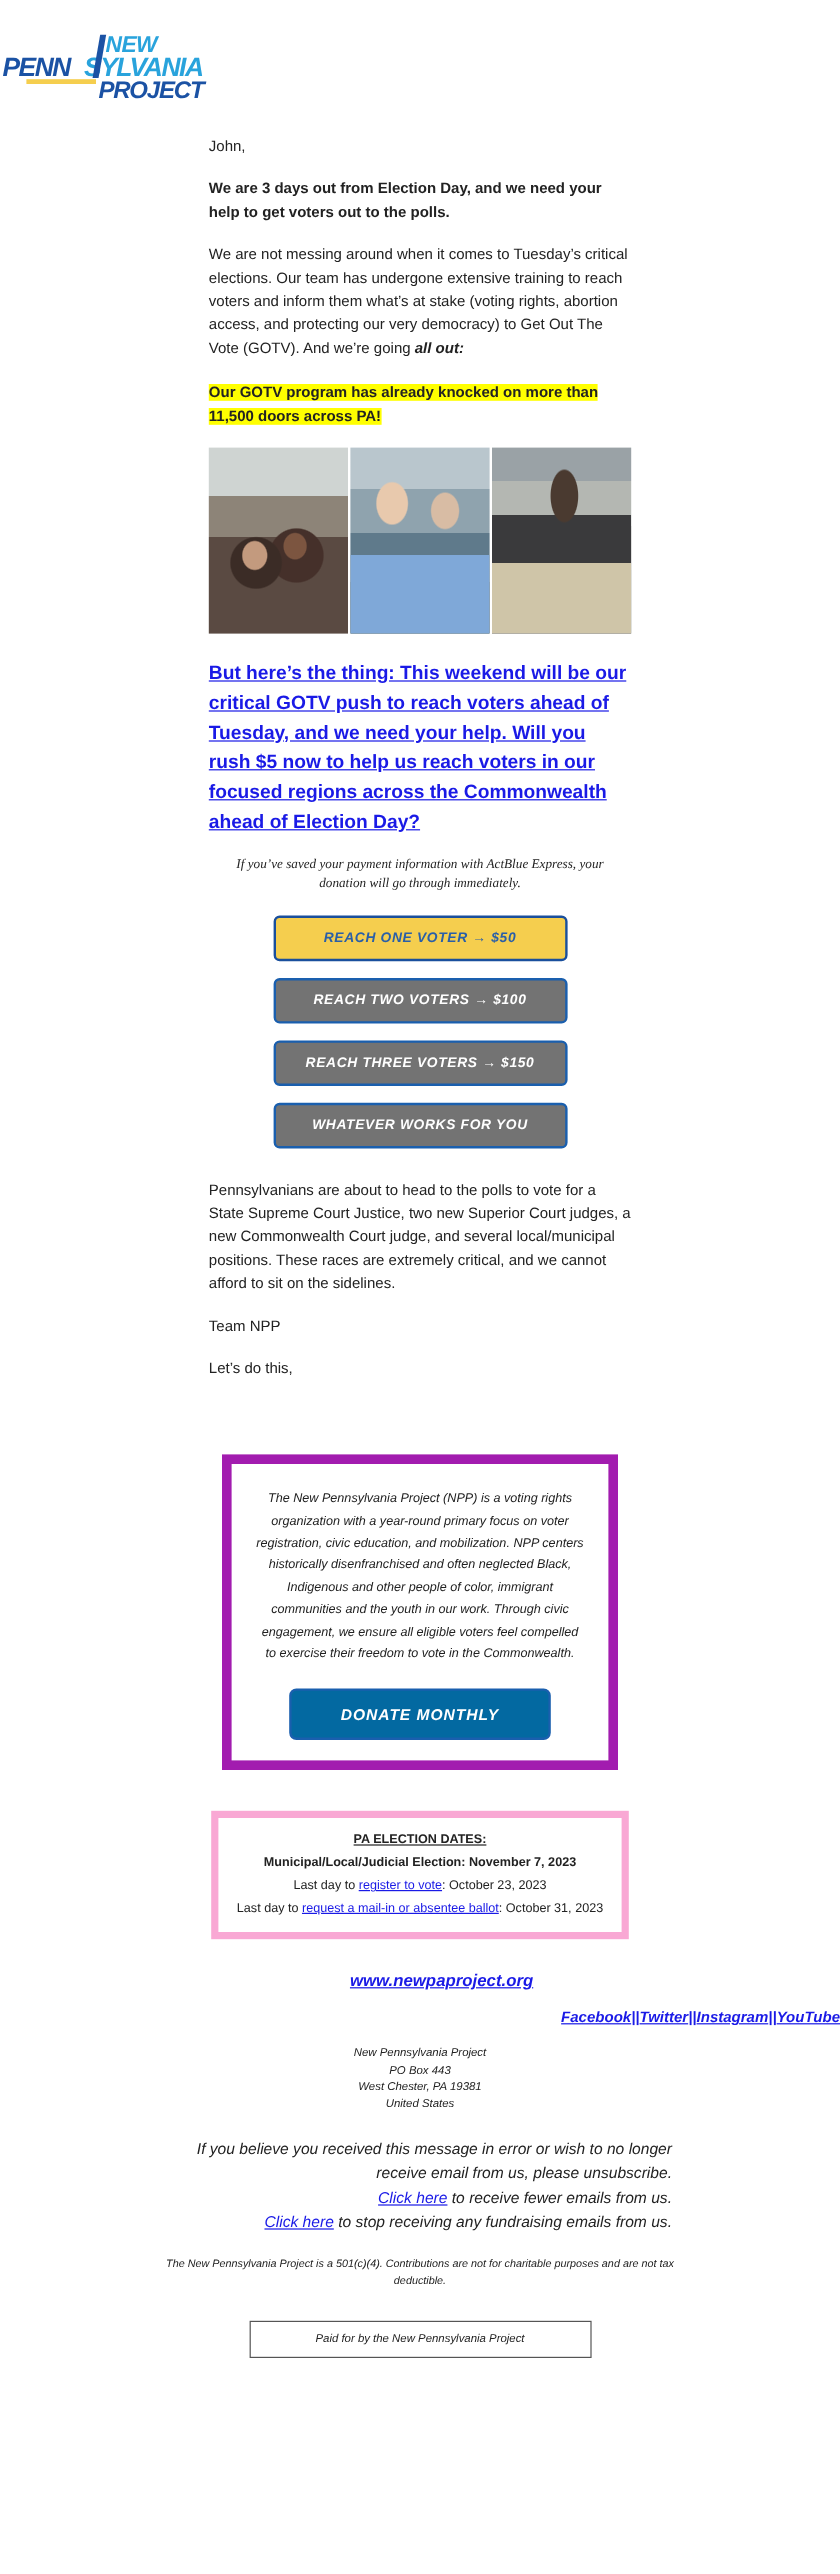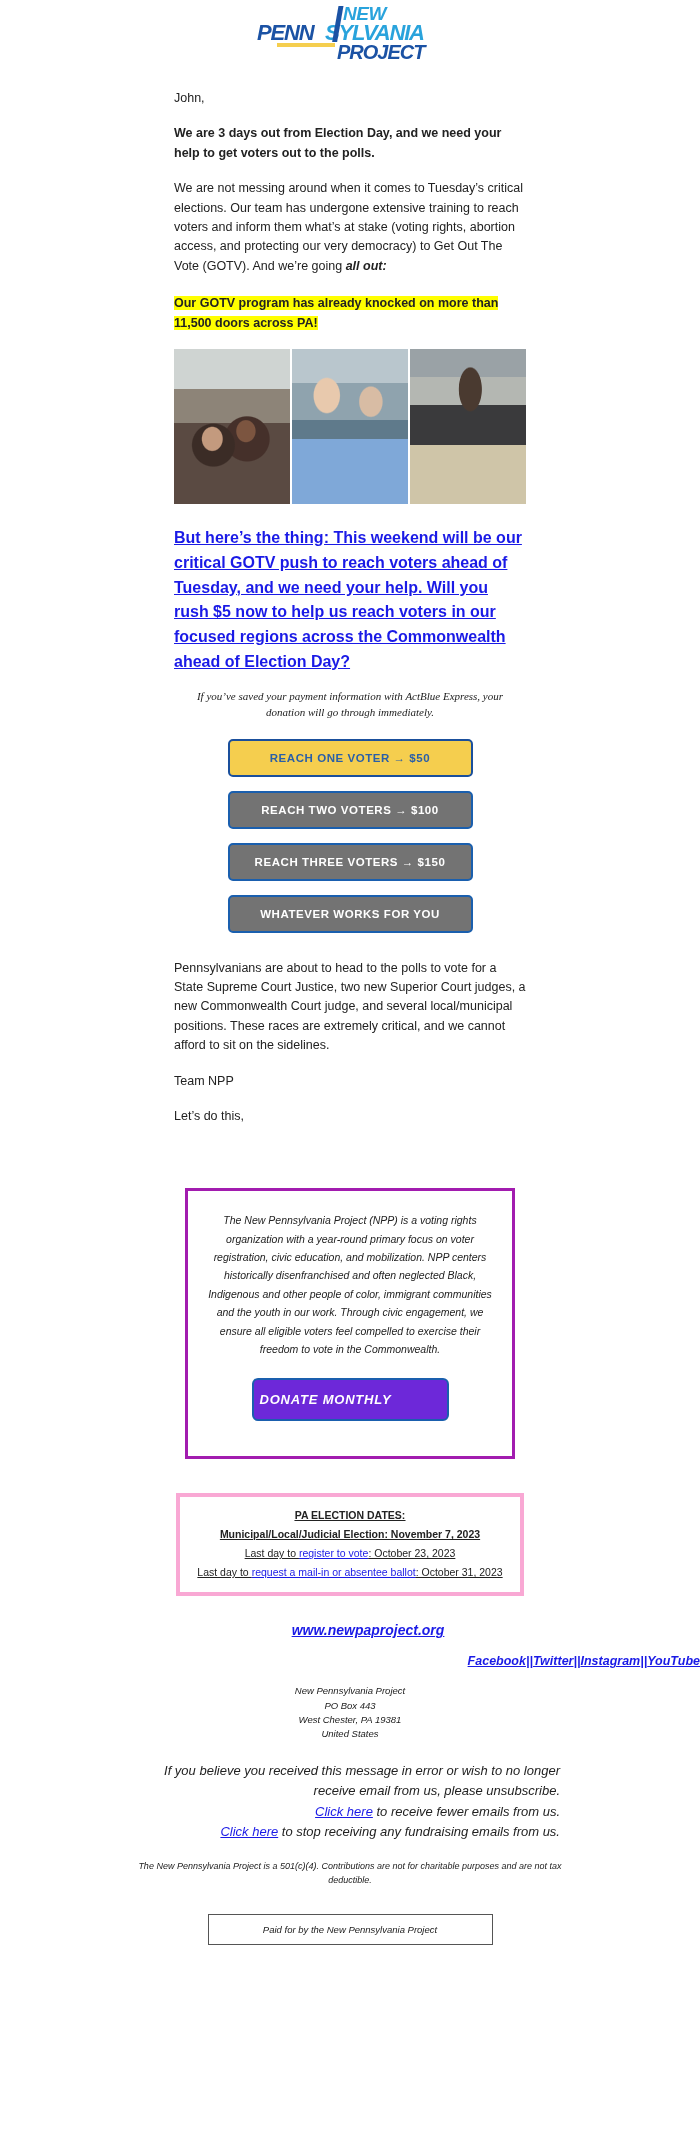--- a/index.html
+++ b/index.html
@@ -7,21 +7,21 @@
   body {
     width:700px;
     background:#ffffff;
     font-family:"Liberation Sans", sans-serif;
     color:#222222;
     -webkit-font-smoothing:antialiased;
   }
   .email-wrap { width:700px; margin:0 auto; background:#ffffff; }
 
   
-  .logo-block { text-align:center; padding:3px 0 10px; }
+  .logo-block { padding:26px 0 10px; }
   .logo-svg { display:inline-block; }
 
   
   .body-col { width:352px; margin:0 auto; padding:0; }
   .greeting { font-size:12.5px; line-height:1.55; margin:14px 0 0; color:#222; }
   .para { font-size:12.5px; line-height:1.55; margin:16px 0 0; color:#222; }
   .para-bold { font-weight:bold; }
   .ital-bold { font-style:italic; font-weight:bold; }
   .hl { background:#ffff00; font-weight:bold; font-size:12.5px; line-height:1.6;text-align:center; }
   .hl-wrap { margin:17px 0 0; }
@@ -57,57 +57,56 @@
     font-size:16px; line-height:1.55; font-weight:bold;
     color:#1a1ae6; text-decoration:underline;
   }
   .actblue-note {
     width:320px; margin:14px auto 0; text-align:center;
     font-family:"Liberation Serif", serif; font-style:italic;
     font-size:11px; line-height:1.45; color:#222;
   }
 
   
-  .btns { width:352px; margin:18px auto 0; }
+  .btns { width:352px; margin:18px auto 0;font-style:italic; }
   .btn {
     display:block; width:245px; margin:0 auto 14px;
     text-align:center; text-decoration:none;
     font-size:11.5px; font-weight:bold; letter-spacing:.55px;
     padding:11px 6px; border-radius:5px;
   }
   .btn-yellow { background:#f5ce4e; border:2px solid #1a4f9c; color:#2a5fa8; }
   .btn-blue   { background:#737373; border:2px solid #1a5fae; color:#ffffff; }
 
   
   .closing { margin-top:26px; }
 
   
   .about-box {
     width:330px; margin:62px auto 0;
-    border:3px solid #a21caf; padding:20px 20px 35px;
+    border:8px solid #a21caf; padding:20px 20px 17px;
     text-align:center;
   }
   .about-text {
     font-style:italic; font-size:10.5px; line-height:1.75; color:#222;
     margin:0;
   }
   .donate-monthly {
-    display:block; width:197px; margin:20px auto 0;
-    background:#6d28d9; border:2px solid #1a5fae; color:#fff;
-    border-radius:6px; padding:12px 6px; text-align:left;
+    display:block; width:218px; margin:20px auto 0;
+    background:#0369a1; border:2px solid #1a5fae; color:#fff;
+    border-radius:6px; padding:12px 6px; text-align:center;
     text-decoration:none; font-style:italic; font-weight:bold;
     font-size:13px; letter-spacing:.8px;
   }
 
   
   .dates-box {
     width:348px; margin:34px auto 0;
-    border:4px solid #f9a8d4; padding:12px 10px 14px;
+    border:6px solid #f9a8d4; padding:12px 10px 14px;
     text-align:center;
-    text-decoration:underline;
   }
   .dates-title { font-size:10.5px; font-weight:bold; text-decoration:underline; margin:0; }
   .dates-sub { font-size:10.5px; font-weight:bold; margin:7px 0 0; }
   .dates-line { font-size:10.5px; margin:7px 0 0; }
   .dates-line a { color:#1a1ae6; text-decoration:underline; }
 
   
   .site-link {
     display:block; text-align:center; margin:26px auto 0;
     font-size:14px; font-weight:bold; font-style:italic;

